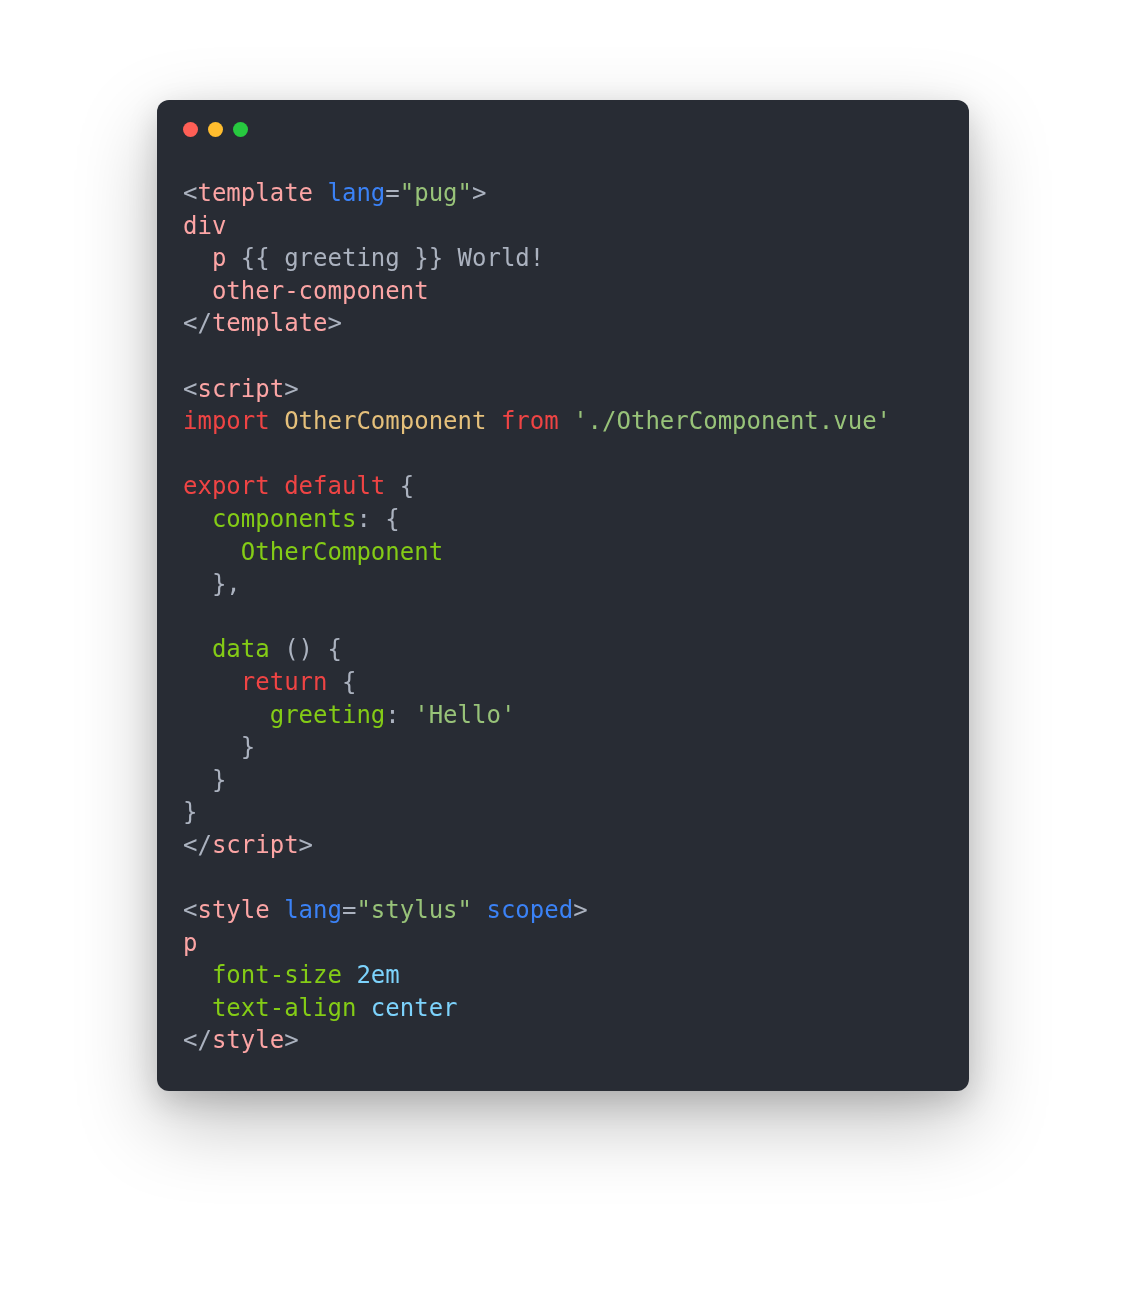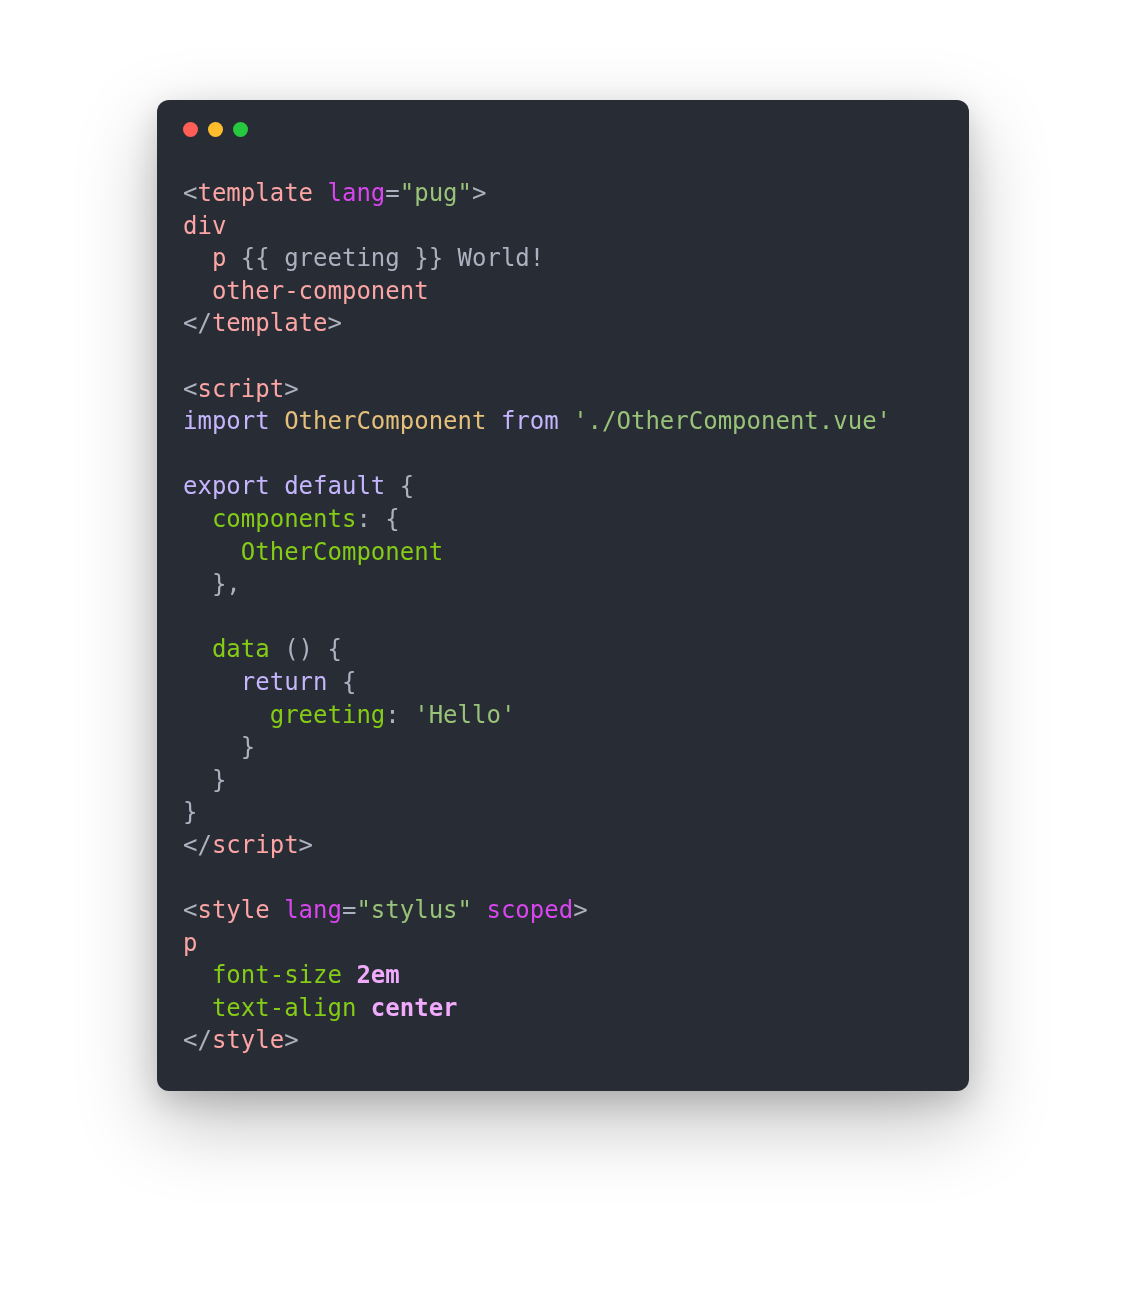--- a/index.html
+++ b/index.html
@@ -37,27 +37,27 @@
   .dot.green  { background: #27c93f; }
   .code {
     font-size: 24px;
     line-height: 32.6px;
     padding: 34px 26px 0 26px;
     white-space: pre;
     color: #abb2bf;
   }
   
   .c-tag    { color: #fca5a5; } 
-  .c-attr   { color: #d946ef; } 
+  .c-attr   { color: #3b82f6; } 
   .c-string { color: #98c379; } 
   .c-punc   { color: #abb2bf; } 
-  .c-kw     { color: #c4b5fd; } 
+  .c-kw     { color: #ef4444; } 
   .c-var    { color: #e5c07b; } 
   .c-prop   { color: #84cc16; } 
-  .c-num    { color: #f0abfc; font-weight: bold; }
+  .c-num    { color: #7dd3fc; }
   .c-ident  { color: #abb2bf; }
 </style>
 </head>
 <body>
 
 <div class="window">
   <div class="titlebar">
     <div class="dot red"></div>
     <div class="dot yellow"></div>
     <div class="dot green"></div>

